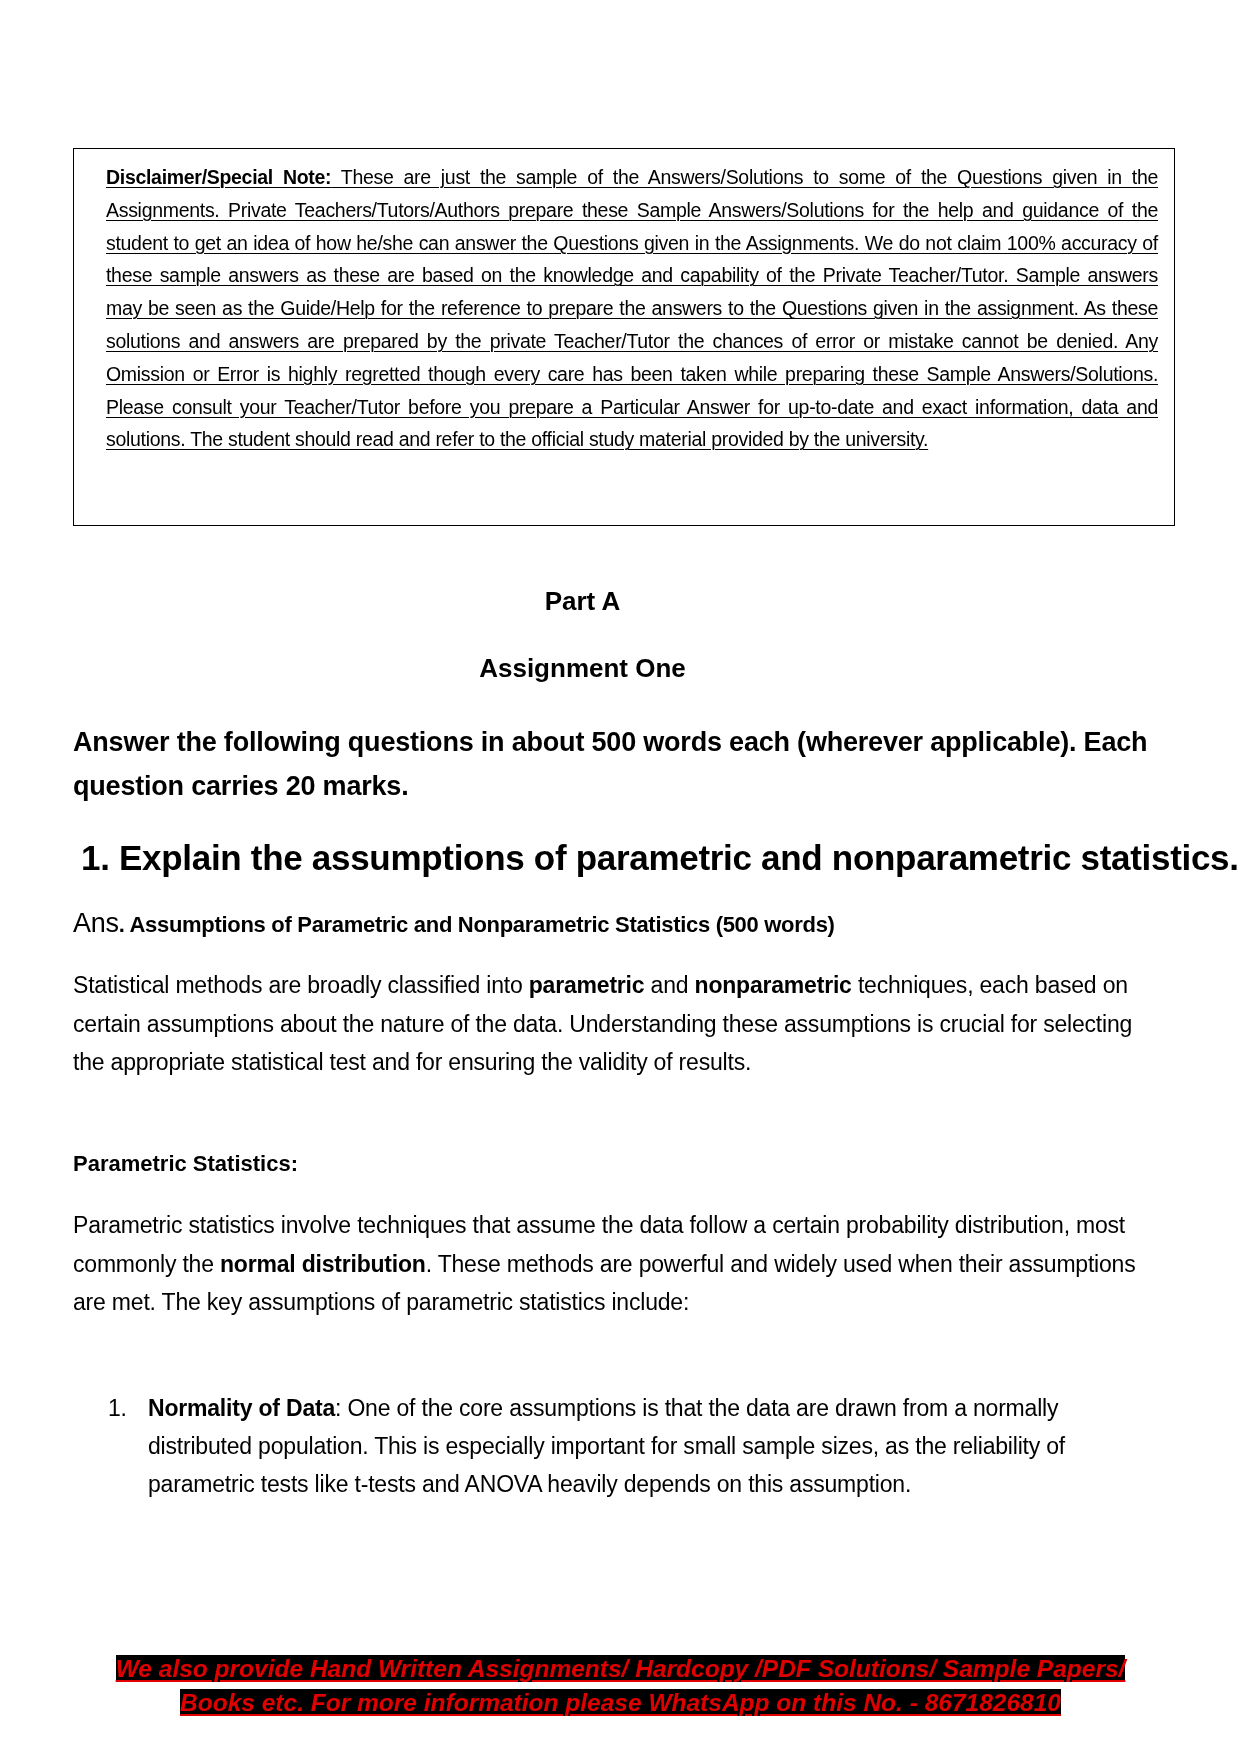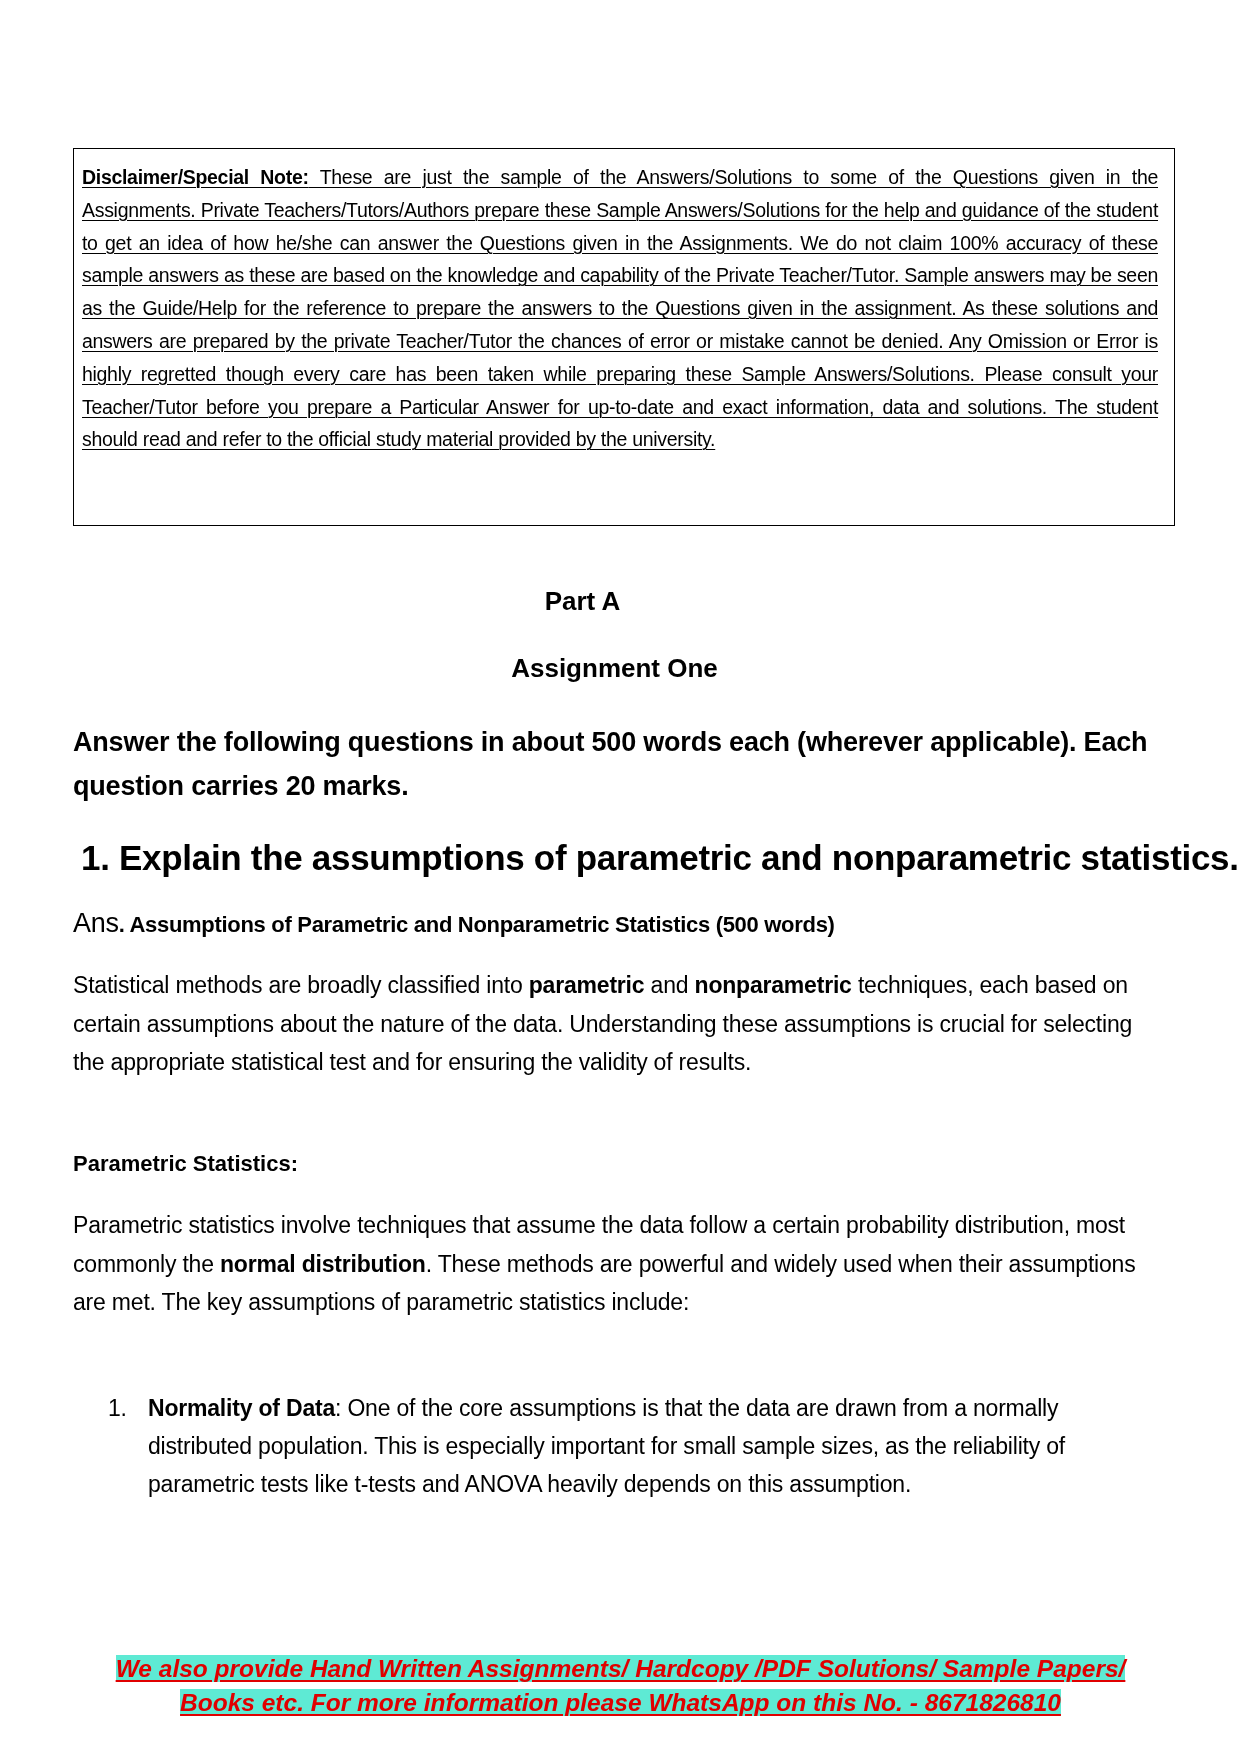--- a/index.html
+++ b/index.html
@@ -3,21 +3,21 @@
 <meta charset="utf-8">
 <style>
   html, body { margin: 0; padding: 0; background: #ffffff; }
   body {
     width: 1241px; height: 1755px; position: relative; overflow: hidden;
     font-family: "Liberation Sans", "DejaVu Sans", sans-serif; color: #000;
   }
   .disclaimer {
     position: absolute; left: 73px; top: 148px; width: 1102px; height: 378px;
     border: 1.5px solid #000; box-sizing: border-box;
-    padding: 12px 16px 0 8px;
+    padding: 12px 16px 0 32px;
   }
   .disclaimer p {
     margin: 0; font-size: 19.5px; line-height: 32.8px; text-align: justify;
     text-decoration: underline; text-decoration-thickness: 1px; text-underline-offset: 3px;
     letter-spacing: -0.3px;
   }
   .disclaimer b { font-weight: bold; }
   .center-head {
     position: absolute; left: 0; width: 1165px; text-align: center;
     font-weight: bold; font-size: 26px;
@@ -45,33 +45,33 @@
     letter-spacing: -0.2px;
   }
   .list-item .num { position: absolute; left: 0; top: 0; }
   .list-item .txt { margin-left: 40px; }
   .footer {
     position: absolute; left: 0; top: 1652px; width: 1241px; text-align: center;
     font-weight: bold; font-style: italic; font-size: 24.5px; line-height: 34px;
     color: #e00000;
   }
   .footer span {
-    background: #5eead4; text-decoration: underline; text-decoration-thickness: 2px;
+    background: #000000; text-decoration: underline; text-decoration-thickness: 2px;
     text-underline-offset: 3px;
   }
 </style>
 </head>
 <body>
 
 <div class="disclaimer">
   <p><b>Disclaimer/Special Note:</b><span> These are just the sample of the Answers/Solutions to some of the Questions given in the Assignments. Private Teachers/Tutors/Authors prepare these Sample Answers/Solutions for the help and guidance of the student to get an idea of how he/she can answer the Questions given in the Assignments. We do not claim 100% accuracy of these sample answers as these are based on the knowledge and capability of the Private Teacher/Tutor. Sample answers may be seen as the Guide/Help for the reference to prepare the answers to the Questions given in the assignment. As these solutions and answers are prepared by the private Teacher/Tutor the chances of error or mistake cannot be denied. Any Omission or Error is highly regretted though every care has been taken while preparing these Sample Answers/Solutions. Please consult your Teacher/Tutor before you prepare a Particular Answer for up-to-date and exact information, data and solutions. The student should read and refer to the official study material provided by the university.</span></p>
 </div>
 
 <div class="center-head" style="top:586px;">Part A</div>
-<div class="center-head" style="top:653px;padding-left:32px;">Assignment One</div>
+<div class="center-head" style="top:653px;">Assignment One</div>
 
 <div class="instr">Answer the following questions in about 500 words each (wherever applicable). Each question carries 20 marks.</div>
 
 <div class="question">1. Explain the assumptions of parametric and nonparametric statistics.</div>
 
 <div class="ans"><span class="ans-lbl">Ans</span><span>. Assumptions of Parametric and Nonparametric Statistics (500 words)</span></div>
 
 <p class="para" style="top:966px;"><span>Statistical methods are broadly classified into </span><b>parametric</b><span> and </span><b>nonparametric</b><span> techniques, each based on certain assumptions about the nature of the data. Understanding these assumptions is crucial for selecting the appropriate statistical test and for ensuring the validity of results.</span></p>
 
 <div class="subhead">Parametric Statistics:</div>

